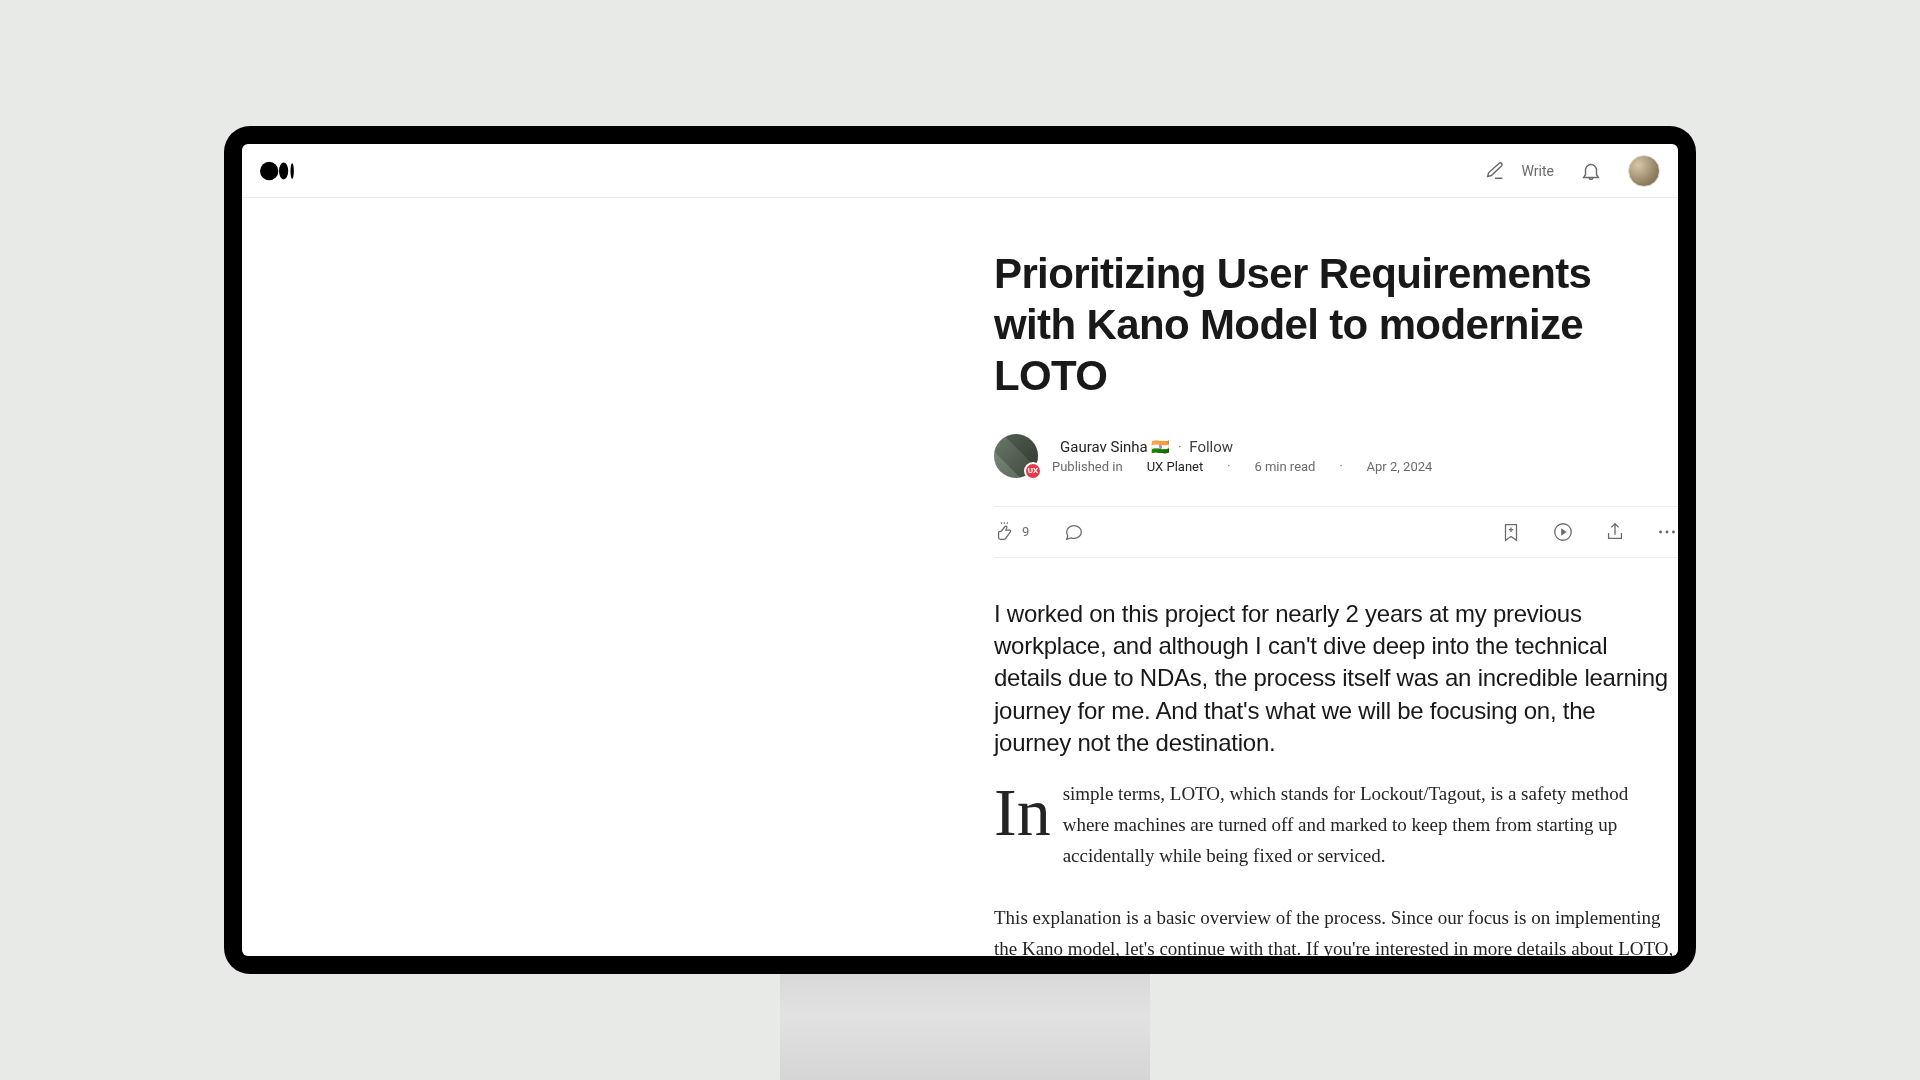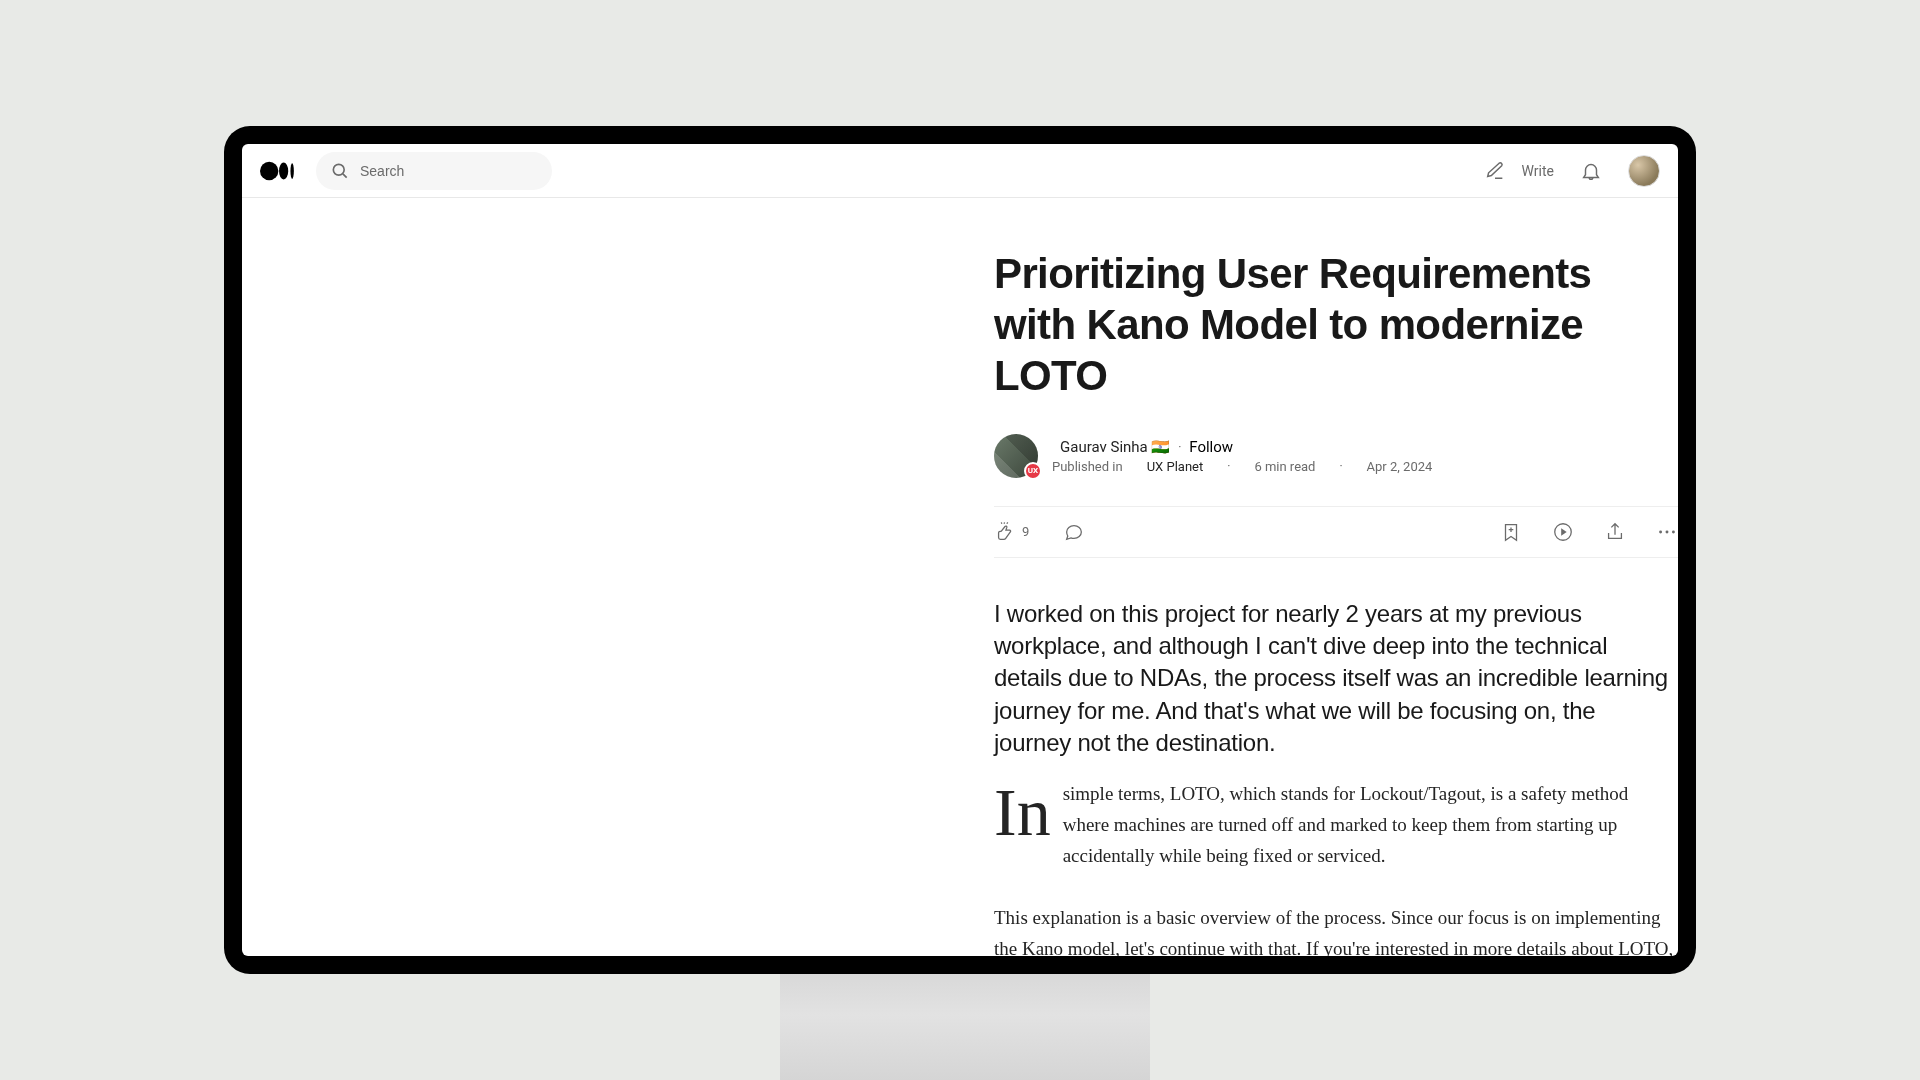--- a/index.html
+++ b/index.html
@@ -126,21 +126,21 @@
     background: #e63946; color: #fff;
     font-size: 8px; font-weight: 700;
     display: flex; align-items: center; justify-content: center;
     border: 2px solid #fff;
     margin-left: 9px;
   }
   .bycol { display: flex; flex-direction: column; gap: 3px; }
   .byrow1 { display: flex; align-items: center; gap: 8px; font-size: 15px; }
   .author-name { color: #242424; margin-left: 8px; }
   .dot { color: #6b6b6b; font-size: 12px; }
-  .follow { color: #000000; cursor: pointer; }
+  .follow { color: #404040; cursor: pointer; }
   .byrow2 { display: flex; align-items: center; gap: 24px; font-size: 13px; color: #6b6b6b; }
   .publication { color: #242424; }
 
   .engage {
     margin-top: 28px;
     border-top: 1px solid #eee;
     border-bottom: 1px solid #eee;
     height: 52px;
     display: flex;
     align-items: center;
@@ -188,29 +188,20 @@
 <div class="monitor">
   <div class="screen">
 
     <div class="topnav">
       <div class="logo">
         <svg width="42" height="24" viewBox="0 0 64 36">
           <ellipse cx="14" cy="18" rx="14" ry="14" fill="#000"></ellipse>
           <ellipse cx="36" cy="18" rx="7" ry="13" fill="#000"></ellipse>
           <ellipse cx="49" cy="18" rx="2.6" ry="12" fill="#000"></ellipse>
         </svg>
-      </div>
-      <div class="searchbox">
-        <span>
-          <svg width="20" height="20" viewBox="0 0 24 24" fill="none" stroke="#6b6b6b" stroke-width="2">
-            <circle cx="10.5" cy="10.5" r="6.5"></circle>
-              <line x1="15.5" y1="15.5" x2="20" y2="20"></line>
-          </svg>
-        </span>
-        <input type="text" placeholder="Search" style="">
       </div>
       <div class="spacer"></div>
       <div class="nav-right">
         <div class="write-btn">
           <span>
             <svg width="22" height="22" viewBox="0 0 24 24" fill="none" stroke="#6b6b6b" stroke-width="1.6">
               <path d="M12 20h8"></path>
                 <path d="M16.5 3.5a2 2 0 0 1 2.8 2.8L8 17l-4 1 1-4 11.5-10.5z"></path>
             </svg>
           </span>

